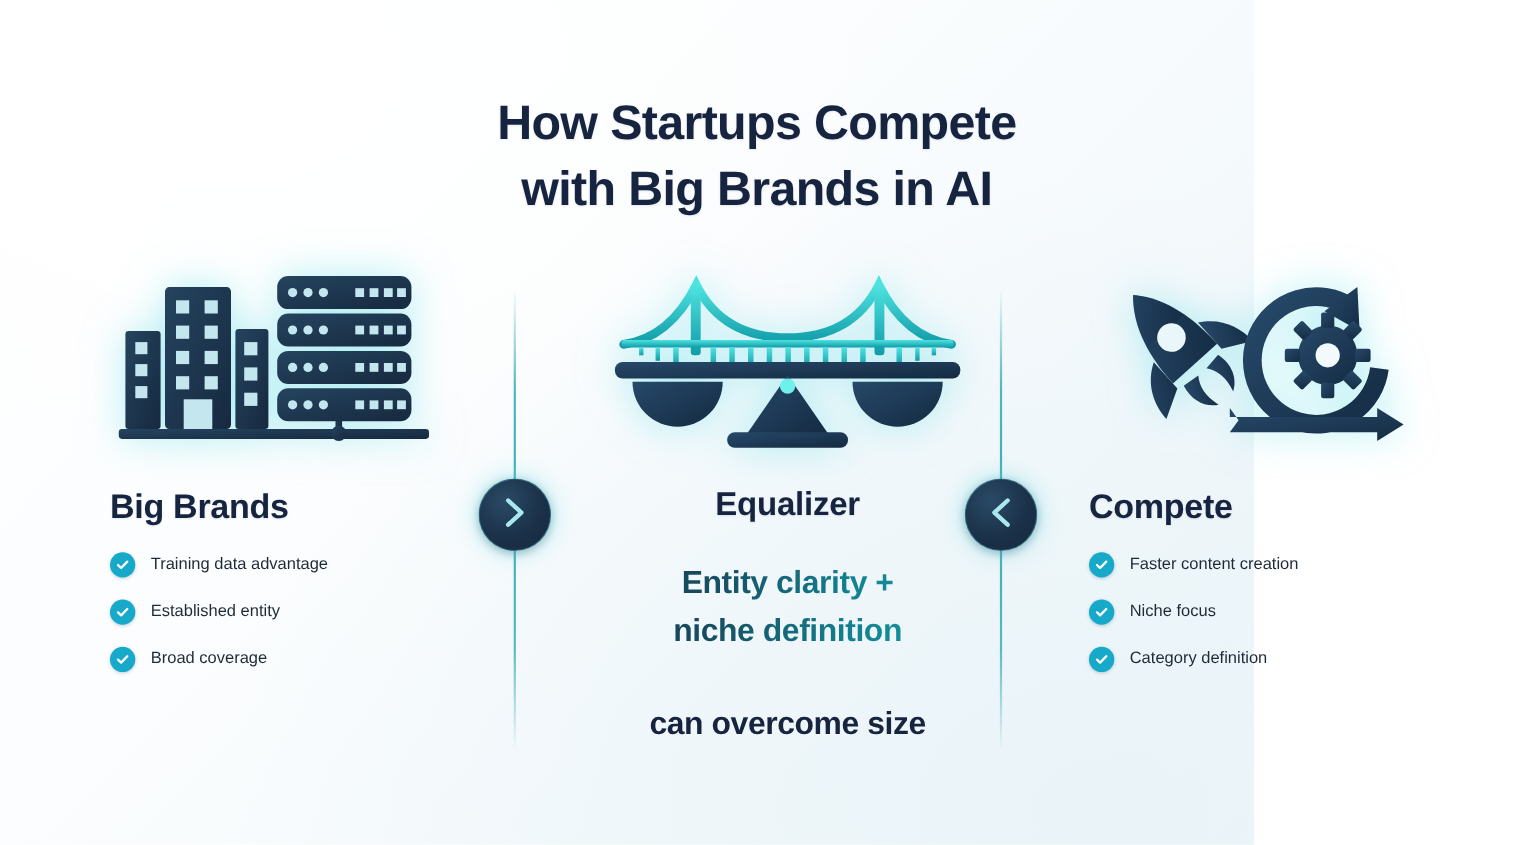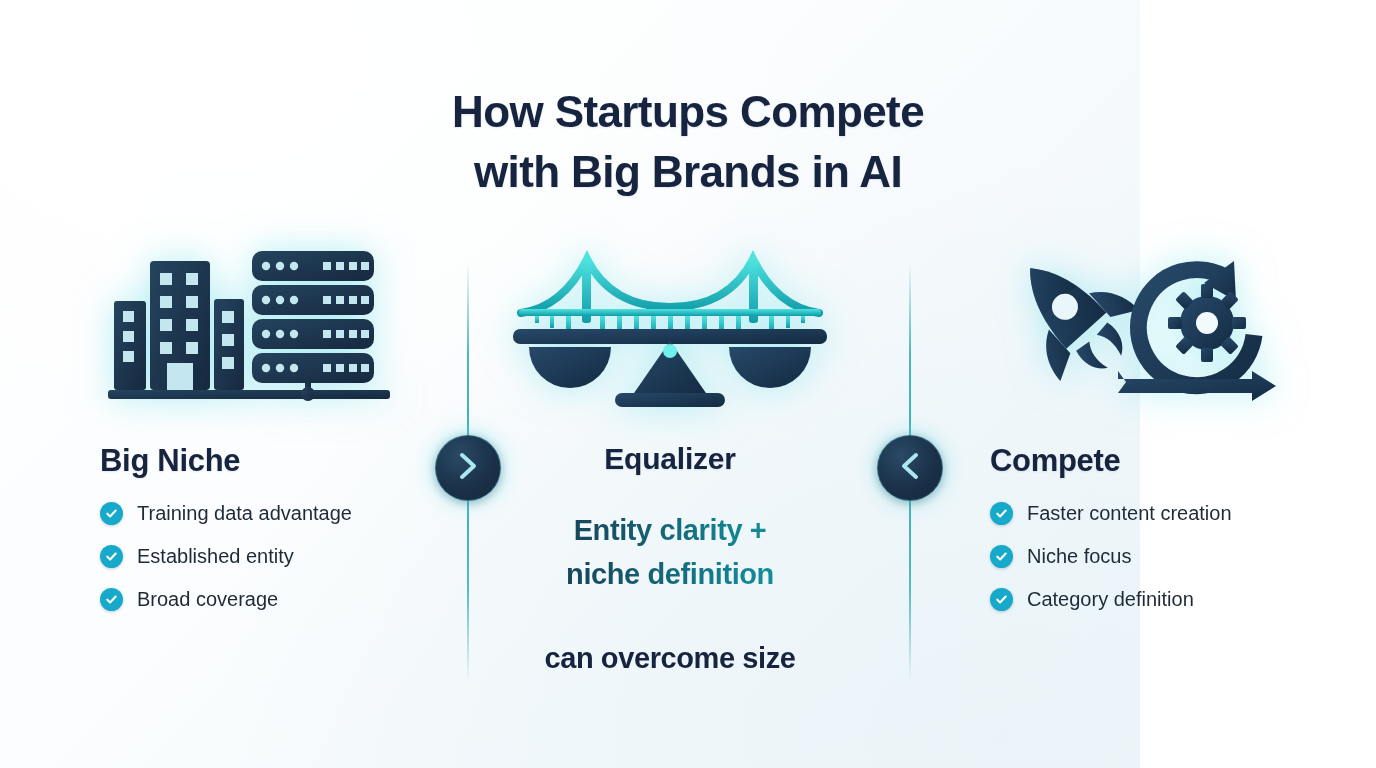--- a/index.html
+++ b/index.html
@@ -35,21 +35,21 @@
     text-shadow:0 1px 2px rgba(20,40,70,0.10);
   }
 
   
   .col{
     position:absolute;
     top:238px;
   }
   .col-left  { left:100px;  width:330px; }
   .col-right { left:990px;  width:330px; }
-  .col-center{ left:470px;  width:400px; text-align:center; }
+  .col-center{ left:516px;  width:400px; text-align:center; }
 
   .icon-wrap{
     height:175px;
     display:flex;
     align-items:flex-end;
     filter:drop-shadow(0 0 18px rgba(120,225,235,0.55));
   }
   .col-center .icon-wrap{ justify-content:center; align-items:center; height:180px; }
 
   .col-head{
@@ -73,21 +73,21 @@
     flex:0 0 auto;
     width:23px; height:23px;
     border-radius:50%;
     background:#17a9c9;
     display:flex; align-items:center; justify-content:center;
     margin-right:14px;
     box-shadow:0 1px 3px rgba(20,80,110,0.25);
   }
   .check-badge svg{ display:block; }
   .bullet-text{
-    font-size:20px;
+    font-size:15px;
     color:#1f2a37;
     line-height:24px;
     white-space:nowrap;
   }
 
   
   .eq-label{
     font-size:30px;
     font-weight:bold;
     color:#17243f;
@@ -225,21 +225,21 @@
             <circle cx="180" cy="125" r="4.2" class="lite"></circle>
             <circle cx="194" cy="125" r="4.2" class="lite"></circle>
           <rect x="223" y="121" width="8" height="8" class="lite"></rect>
             <rect x="236" y="121" width="8" height="8" class="lite"></rect>
           <rect x="249" y="121" width="8" height="8" class="lite"></rect>
             <rect x="261" y="121" width="8" height="8" class="lite"></rect>
         </g>
       </svg>
     </div>
 
-    <div class="col-head">Big Niche</div>
+    <div class="col-head">Big Brands</div>
 
     <ul class="bullets">
       <li class="bullet">
         <span class="check-badge">
           <svg width="13" height="13" viewBox="0 0 13 13">
               <path d="M2.3 6.7 L5.1 9.4 L10.7 3.6" stroke="#ffffff" stroke-width="2.1" fill="none" stroke-linecap="round" stroke-linejoin="round"></path>
             </svg>
         </span>
         <span class="bullet-text">Training data advantage</span>
       </li>

